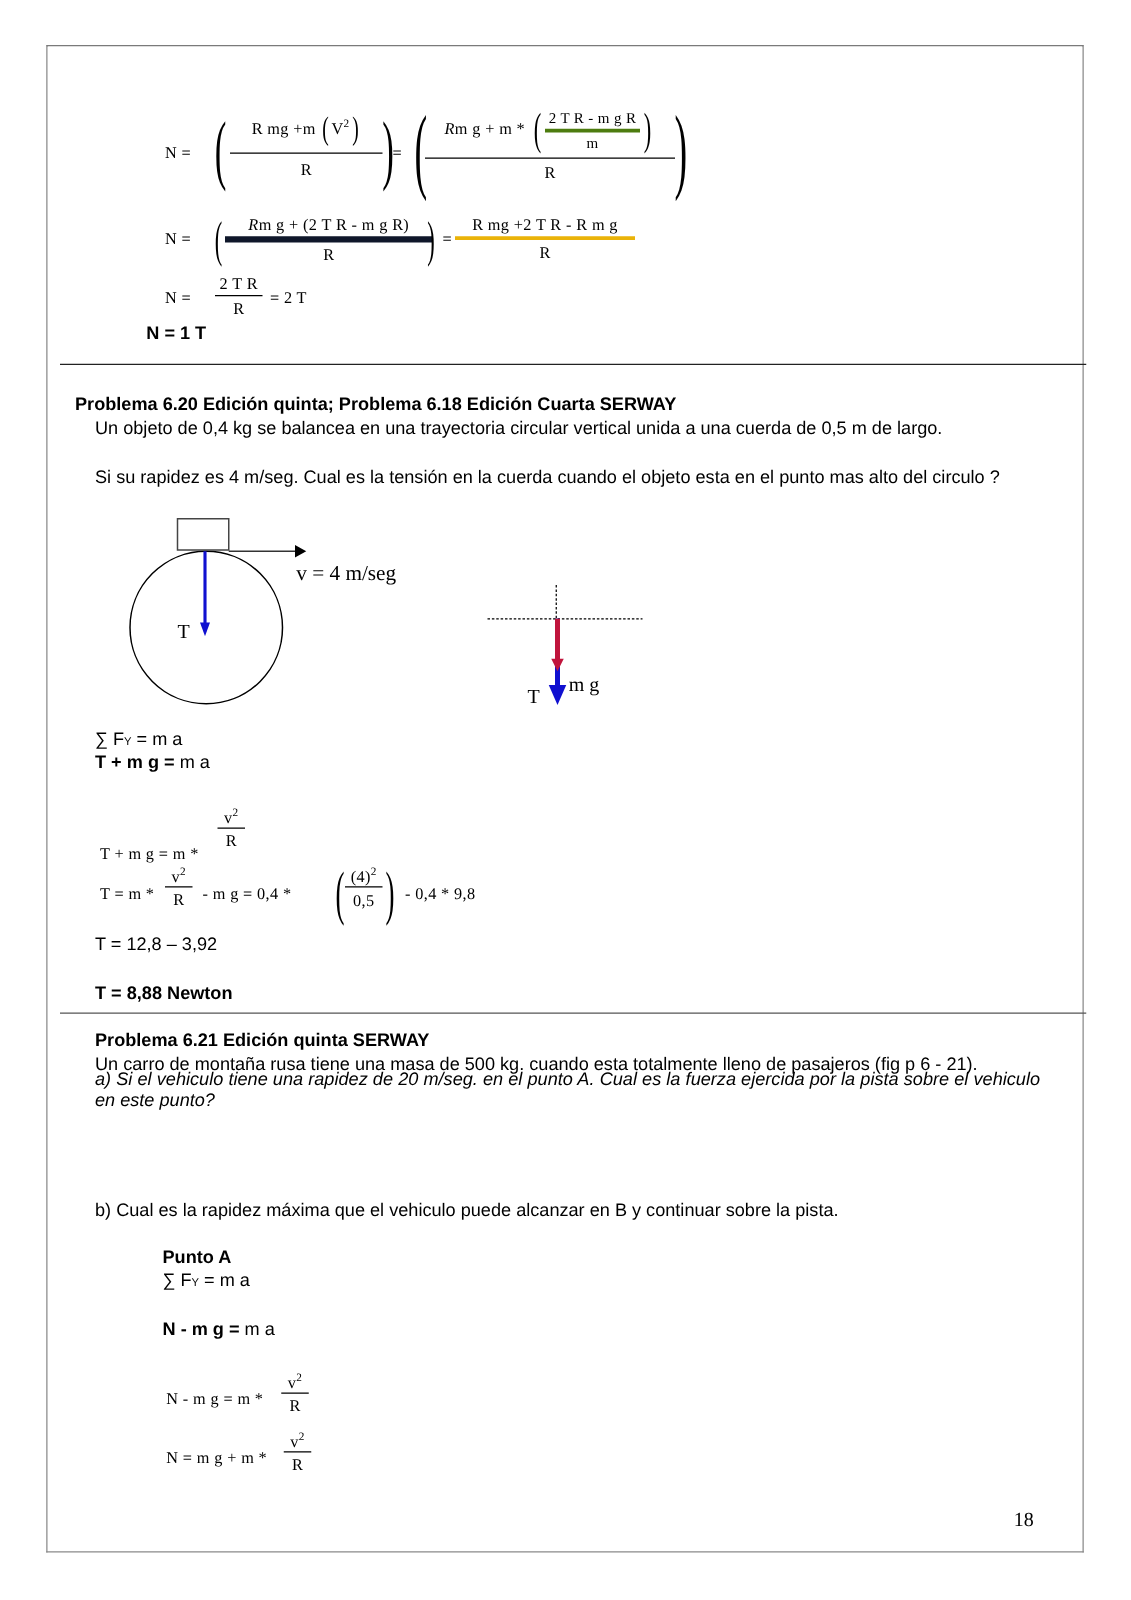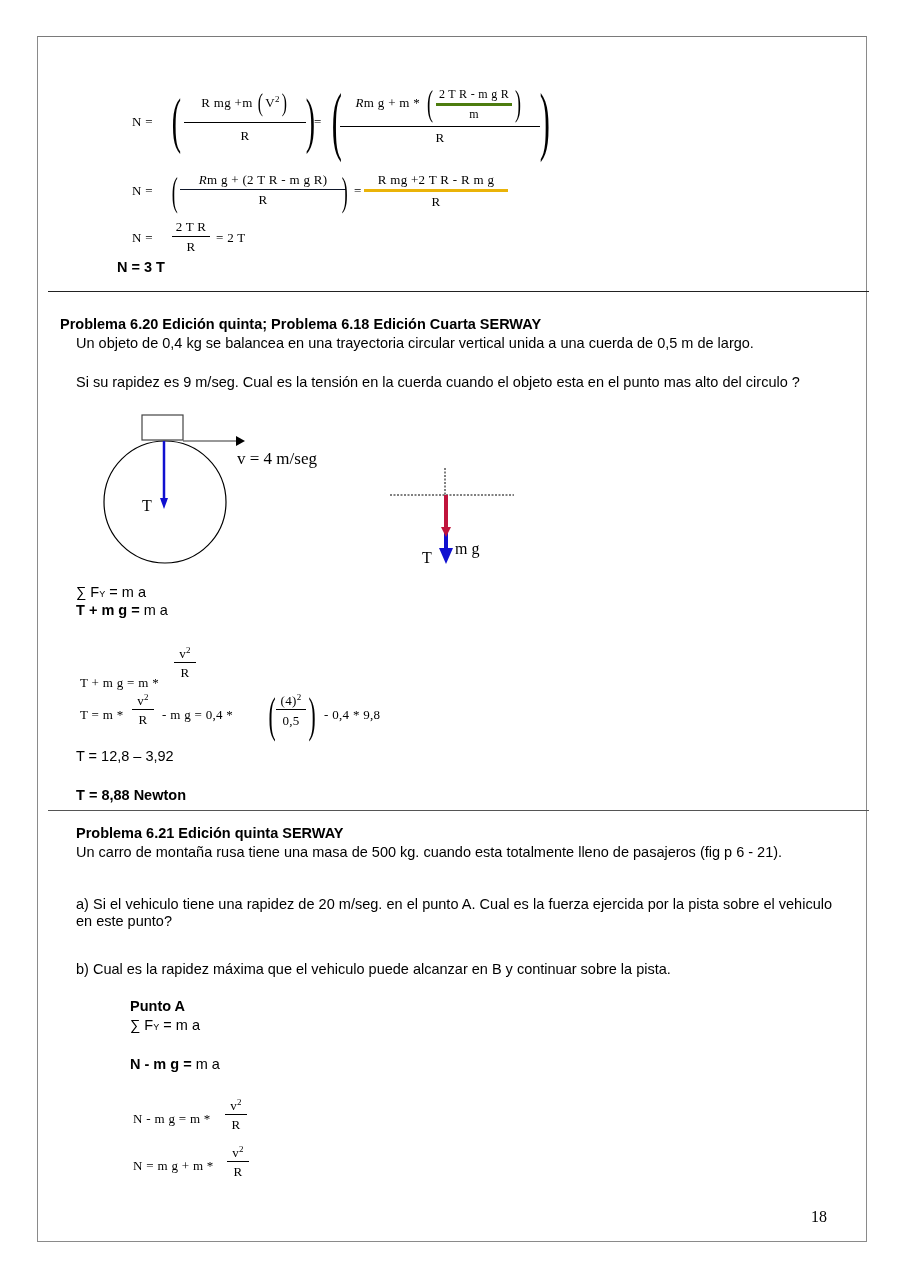--- a/index.html
+++ b/index.html
@@ -45,47 +45,47 @@
     </div>
     <div style="padding-top:3px;">R</div>
   </div>
   <span class="paren" style="position:absolute; left:400px; top:-6px; font-size:76px; line-height:92px; transform:scaleX(0.4);">)</span>
 </div>
 
 <div class="abs eq" style="left:132px; top:172px; height:44px;">
   <span style="position:absolute; left:0; top:11px;">N =</span>
   <span class="paren" style="position:absolute; left:36px; top:-4px; font-size:40px; line-height:48px; transform:scaleX(0.45);">(</span>
   <div style="position:absolute; left:48px; top:0; width:166px; text-align:center;">
-    <div style="border-bottom:1px solid #0f172a; padding-bottom:1px;"><span class="it">R</span><span>m g + (2 T R - m g R)</span></div>
+    <div style="border-bottom:5px solid #0f172a; padding-bottom:1px;"><span class="it">R</span><span>m g + (2 T R - m g R)</span></div>
     <div style="padding-top:2px;">R</div>
   </div>
   <span class="paren" style="position:absolute; left:206px; top:-4px; font-size:40px; line-height:48px; transform:scaleX(0.45);">)</span>
   <span style="position:absolute; left:222px; top:11px;">=</span>
   <div style="position:absolute; left:232px; top:0; width:144px; text-align:center;">
     <div style="border-bottom:3px solid #eab308; padding-bottom:1px;">R mg +2 T R - R m g</div>
     <div style="padding-top:2px;">R</div>
   </div>
 </div>
 
 <div class="abs eq" style="left:132px; top:219px; height:40px;">
   <span style="position:absolute; left:0; top:11px;">N =</span>
   <div style="position:absolute; left:40px; top:0; width:38px; text-align:center;">
     <div style="border-bottom:1px solid #000; padding-bottom:1px;">2 T R</div>
     <div style="padding-top:2px;">R</div>
   </div>
   <span style="position:absolute; left:84px; top:11px;">= 2 T</span>
 </div>
 
-<div class="abs sans14 bold" style="left:117px; top:259px;">N = 3 T</div>
+<div class="abs sans14 bold" style="left:117px; top:259px;">N = 1 T</div>
 
 <div class="hr" style="left:48px; top:291px; width:821px;"></div>
 
 <div class="abs sans14 bold" style="left:60px; top:316px;">Problema 6.20 Edición quinta; Problema 6.18 Edición Cuarta  SERWAY</div>
 <div class="para" style="top:335px;">Un objeto de 0,4 kg se balancea en una trayectoria circular vertical unida a una cuerda de 0,5 m de largo.</div>
-<div class="para" style="top:374px;">Si su rapidez  es 9 m/seg. Cual es la tensión en la cuerda cuando el objeto esta en el punto mas alto del circulo ?</div>
+<div class="para" style="top:374px;">Si su rapidez  es 4 m/seg. Cual es la tensión en la cuerda cuando el objeto esta en el punto mas alto del circulo ?</div>
 
 <svg class="abs" width="440" height="170" style="left:90px; top:410px;">
   <circle cx="75" cy="92" r="61" fill="none" stroke="#000" stroke-width="1.2"></circle>
   <rect x="52" y="5" width="41" height="25" fill="#fff" stroke="#444" stroke-width="1.2"></rect>
   <line x1="93" y1="31" x2="146" y2="31" stroke="#333" stroke-width="1.2"></line>
   <polygon points="146,26 155,31 146,36" fill="#000"></polygon>
   <line x1="74" y1="31" x2="74" y2="90" stroke="#1010d0" stroke-width="2.5"></line>
   <polygon points="70,88 78,88 74,99" fill="#1010d0"></polygon>
 
   <line x1="355" y1="58" x2="355" y2="85" stroke="#000" stroke-width="1" stroke-dasharray="2,1.5"></line>
@@ -131,21 +131,21 @@
   <span style="position:absolute; left:244px; top:17px;">- 0,4 * 9,8</span>
 </div>
 
 <div class="abs sans14" style="left:76px; top:748px;">T = 12,8 – 3,92</div>
 <div class="abs sans14 bold" style="left:76px; top:787px;">T = 8,88 Newton</div>
 
 <div class="hr" style="left:48px; top:810px; width:821px; background:#555;"></div>
 
 <div class="abs sans14 bold" style="left:76px; top:825px;">Problema 6.21 Edición quinta SERWAY</div>
 <div class="para" style="top:844px;">Un carro de montaña rusa tiene una masa de 500 kg. cuando esta totalmente lleno de pasajeros (fig p 6 - 21).</div>
-<div class="para" style="top:896px;">a) Si el vehiculo tiene una rapidez de 20 m/seg. en el punto A. Cual es la fuerza ejercida por la pista sobre el vehiculo en este punto?</div>
+<div class="para" style="top:856px;font-style:italic;">a) Si el vehiculo tiene una rapidez de 20 m/seg. en el punto A. Cual es la fuerza ejercida por la pista sobre el vehiculo en este punto?</div>
 <div class="para" style="top:961px;">b) Cual es la rapidez máxima que el vehiculo puede alcanzar en B y continuar sobre la pista.</div>
 
 <div class="abs sans14 bold" style="left:130px; top:998px;">Punto A</div>
 <div class="abs sans14" style="left:130px; top:1017px;">
   <span>∑ F</span><span class="sub">Y</span><span> = m a</span>
 </div>
 <div class="abs sans14" style="left:130px; top:1056px;">
   <span class="bold">N - m g =</span><span> m a</span>
 </div>
 

